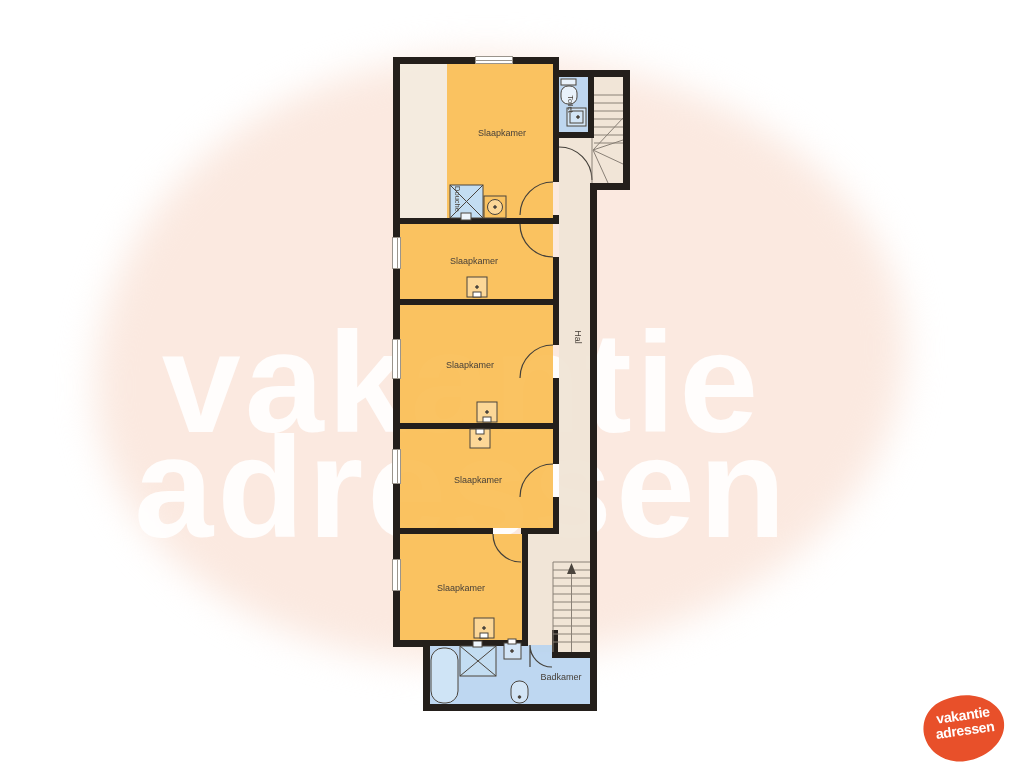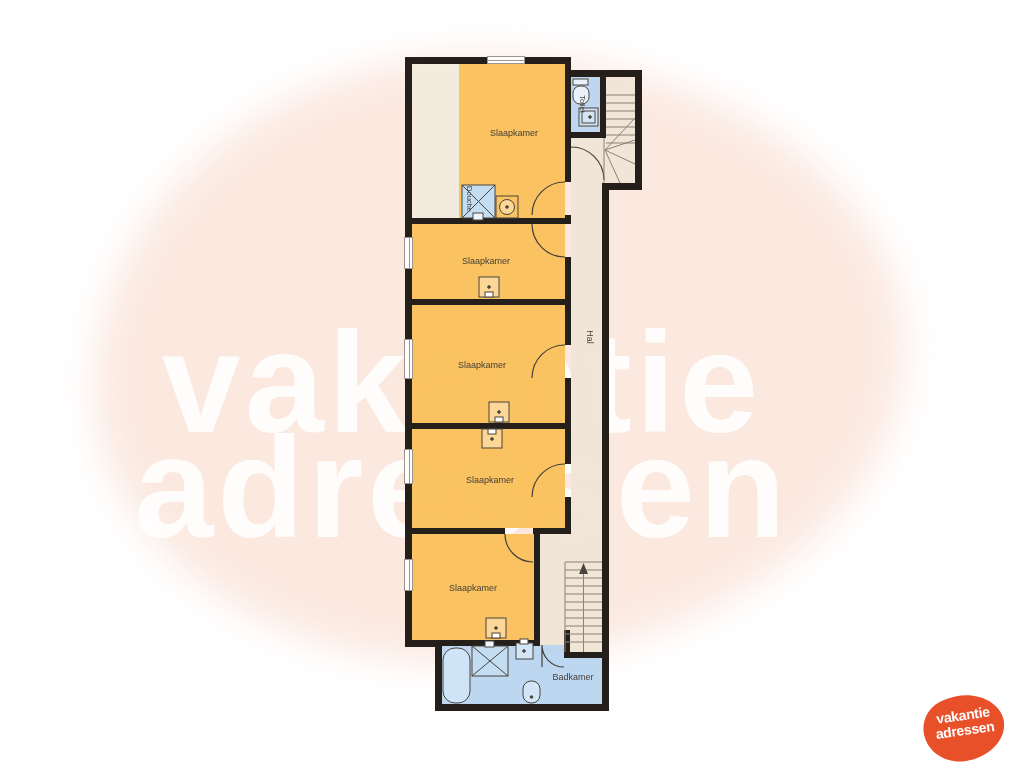--- a/index.html
+++ b/index.html
@@ -5,21 +5,21 @@
   html,body{margin:0;padding:0;}
   body{width:1024px;height:768px;position:relative;background:#ffffff;overflow:hidden;
        font-family:"Liberation Sans",sans-serif;}
   
   .blob{position:absolute;left:95px;top:55px;width:810px;height:608px;background:#fbe9e0;
         border-radius:48% 52% 55% 45% / 55% 48% 52% 45%;filter:blur(18px);z-index:1;}
   .wm-line{position:absolute;left:105px;width:714px;text-align:center;color:rgba(255,255,255,0.88);
         font-size:142px;font-weight:700;letter-spacing:4px;line-height:1;z-index:2;white-space:nowrap;}
   #wm1{top:312px;} #wm2{top:417px;}
   
-  #plan{position:absolute;left:12px;top:0;width:1013px;height:768px;z-index:3;}
+  #plan{position:absolute;left:0;top:0;width:1013px;height:768px;z-index:3;}
   .fill{position:absolute;}
   .f-orange{background:rgba(250,190,85,0.92);}
   .f-cream{background:rgba(240,228,214,0.94);}
   .f-cream-lt{background:rgba(243,235,222,0.94);}
   .f-blue{background:rgba(185,212,240,0.93);}
   .wall{position:absolute;background:#241f1b;}
   .window{position:absolute;background:#ffffff;border:1px solid #9a948c;box-sizing:border-box;}
   .win-mid-v{position:absolute;left:50%;top:0;width:1px;height:100%;background:#9a948c;}
   .win-mid-h{position:absolute;top:50%;left:0;height:1px;width:100%;background:#9a948c;}
   svg.lines{position:absolute;left:0;top:0;z-index:5;pointer-events:none;}

